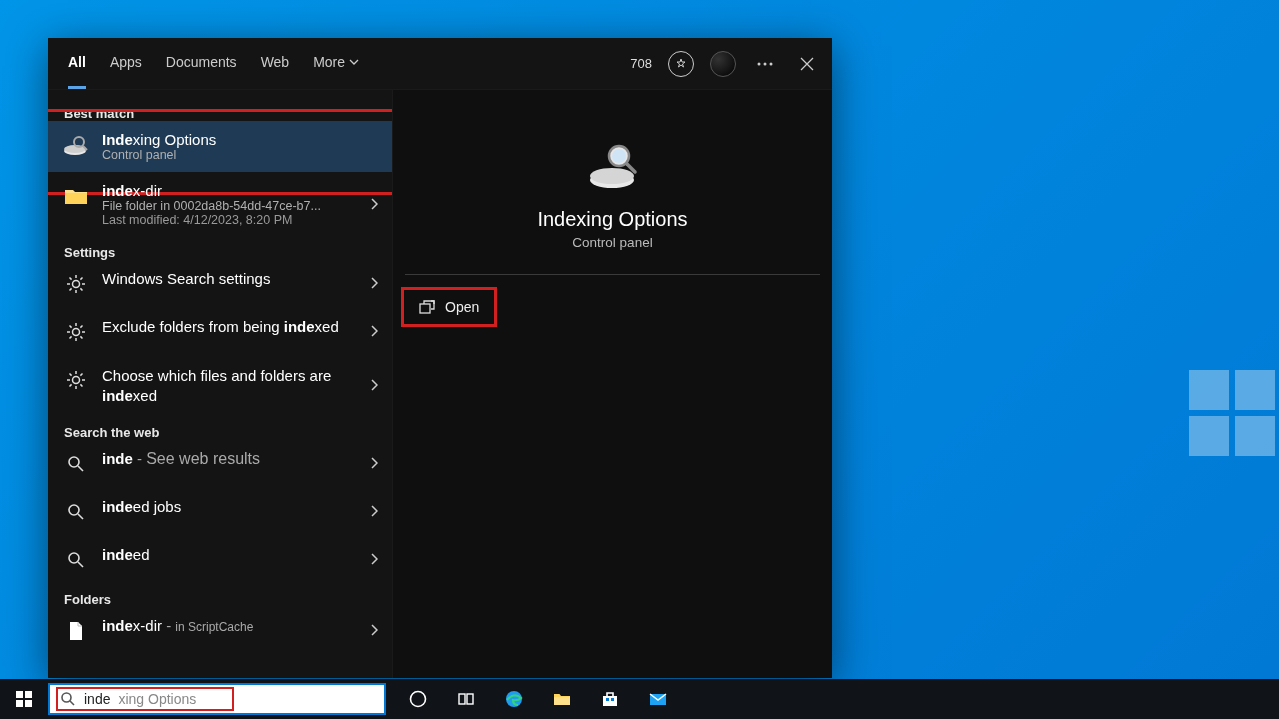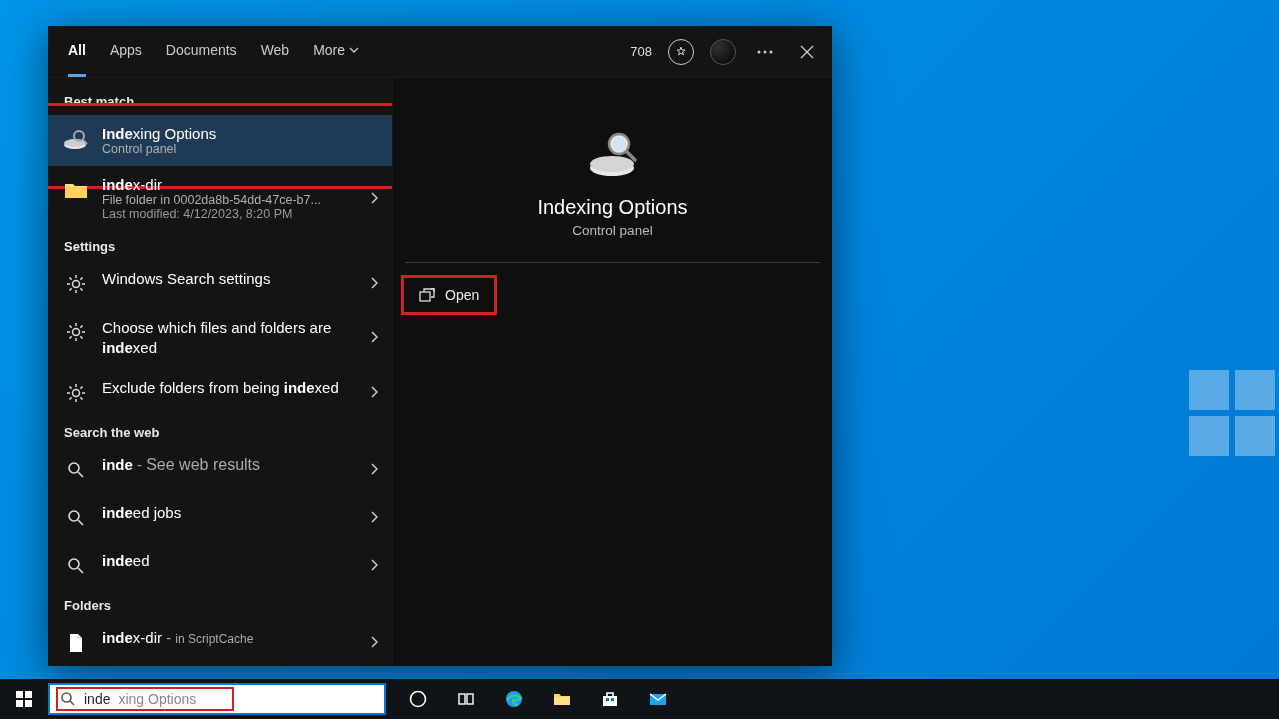--- a/index.html
+++ b/index.html
@@ -19,36 +19,36 @@
 .taskbar .start-btn svg { width: 16px; height: 16px; }
 .taskbar .searchbox { width: 338px; height: 32px; background: #fff; border: 2px solid #0078d4; display: flex; align-items: center; padding: 0 10px; gap: 8px; position: relative; }
 .taskbar .searchbox .typed { font-size: 14px; color: #222; }
 .taskbar .searchbox .ghost { font-size: 14px; color: #888; }
 .taskbar .searchbox .highlight-red { position: absolute; left: 6px; top: 2px; right: 150px; bottom: 2px; border: 2px solid #d02020; pointer-events: none; }
 .taskbar .tbicons { display: flex; align-items: center; gap: 0; margin-left: 8px; }
 .taskbar .tbicons .tbicon { width: 48px; height: 40px; display: flex; align-items: center; justify-content: center; color: #fff; }
 .taskbar .tbicons .tbicon svg { width: 20px; height: 20px; }
 
 
-.panel { position: absolute; left: 48px; top: 26px; width: 784px; height: 640px; background: #141414; color: #fff; display: flex; flex-direction: column; box-shadow: 0 8px 40px rgba(0,0,0,.5); }
+.panel { position: absolute; left: 48px; top: 38px; width: 784px; height: 640px; background: #141414; color: #fff; display: flex; flex-direction: column; box-shadow: 0 8px 40px rgba(0,0,0,.5); }
 .panel-header { height: 52px; display: flex; align-items: center; padding: 0 12px 0 20px; gap: 20px; border-bottom: 1px solid #1a1a1a; }
 .tabs { display: flex; gap: 24px; align-items: center; height: 100%; }
 .tab { font-size: 14px; color: #ccc; height: 100%; display: flex; align-items: center; border-bottom: 3px solid transparent; cursor: pointer; }
 .tab.active { color: #fff; border-bottom-color: #5aa3e6; font-weight: 600; }
 .header-right { margin-left: auto; display: flex; align-items: center; gap: 16px; }
 .rewards-count { font-size: 13px; color: #ddd; }
 .rewards-icon { width: 26px; height: 26px; border: 1.5px solid #ccc; border-radius: 50%; display: flex; align-items: center; justify-content: center; }
 .avatar { width: 26px; height: 26px; border-radius: 50%; background: radial-gradient(circle at 30% 30%, #333, #000); border: 1px solid #555; }
 .ellipsis, .close-x { width: 26px; height: 26px; display: flex; align-items: center; justify-content: center; color: #ccc; cursor: pointer; }
 
 .panel-body { flex: 1; display: flex; overflow: hidden; }
 
 
 .leftcol { width: 344px; background: #141414; display: flex; flex-direction: column; overflow: hidden; padding-top: 8px; position: relative; }
-.section-label { font-size: 13px; font-weight: 600; color: #e8e8e8; padding: 8px 16px 6px; }
+.section-label { font-size: 13px; font-weight: 600; color: #e8e8e8; padding: 8px 16px 0; }
 
 .result-item { display: flex; align-items: flex-start; padding: 10px 14px; gap: 12px; cursor: default; position: relative; }
 .result-item.selected { background: #1f3a55; }
 .result-item .ricon { width: 28px; height: 28px; flex-shrink: 0; display: flex; align-items: center; justify-content: center; }
 .result-item .rtext { flex: 1; min-width: 0; }
 .result-item .rtitle { font-size: 15px; color: #fff; white-space: nowrap; overflow: hidden; text-overflow: ellipsis; }
 .result-item .rtitle .bold { font-weight: 600; }
 .result-item .rsub { font-size: 12.5px; color: #b0b0b0; white-space: nowrap; overflow: hidden; text-overflow: ellipsis; }
 .result-item .rsub.secondary { color: #9a9a9a; }
 .result-item .chev { color: #ccc; align-self: center; }
@@ -188,21 +188,21 @@
                 <line x1="1" y1="10" x2="4" y2="10"></line>
                 <line x1="16" y1="10" x2="19" y2="10"></line>
                 <line x1="3.5" y1="3.5" x2="5.6" y2="5.6"></line>
                 <line x1="14.4" y1="14.4" x2="16.5" y2="16.5"></line>
                 <line x1="3.5" y1="16.5" x2="5.6" y2="14.4"></line>
                 <line x1="14.4" y1="5.6" x2="16.5" y2="3.5"></line>
               </g>
             </svg>
           </span>
         <div class="rtext">
-            <div class="rtitle" style="white-space:normal;line-height:1.35"><span>Choose which files and folders are </span><span class="bold">inde</span><span>xed</span></div>
+            <div class="rtitle"><span>Exclude folders from being </span><span class="bold">inde</span><span>xed</span></div>
           </div>
         <span class="chev"><svg width="8" height="12" viewBox="0 0 8 12">
               <path d="M2 1 L7 6 L2 11" stroke="#ccc" stroke-width="1.5" fill="none"></path>
             </svg></span>
       </div>
 
       <div class="result-item">
         <span class="ricon">
             <svg width="20" height="20" viewBox="0 0 20 20">
               <circle cx="10" cy="10" r="3.5" fill="none" stroke="#ddd" stroke-width="1.5"></circle>
@@ -212,21 +212,21 @@
                 <line x1="1" y1="10" x2="4" y2="10"></line>
                 <line x1="16" y1="10" x2="19" y2="10"></line>
                 <line x1="3.5" y1="3.5" x2="5.6" y2="5.6"></line>
                 <line x1="14.4" y1="14.4" x2="16.5" y2="16.5"></line>
                 <line x1="3.5" y1="16.5" x2="5.6" y2="14.4"></line>
                 <line x1="14.4" y1="5.6" x2="16.5" y2="3.5"></line>
               </g>
             </svg>
           </span>
         <div class="rtext">
-            <div class="rtitle"><span>Exclude folders from being </span><span class="bold">inde</span><span>xed</span></div>
+            <div class="rtitle" style="white-space:normal;line-height:1.35"><span>Choose which files and folders are </span><span class="bold">inde</span><span>xed</span></div>
           </div>
         <span class="chev"><svg width="8" height="12" viewBox="0 0 8 12">
               <path d="M2 1 L7 6 L2 11" stroke="#ccc" stroke-width="1.5" fill="none"></path>
             </svg></span>
       </div>
 
       <div class="section-label">Search the web</div>
 
       <div class="result-item">
         <span class="ricon">

